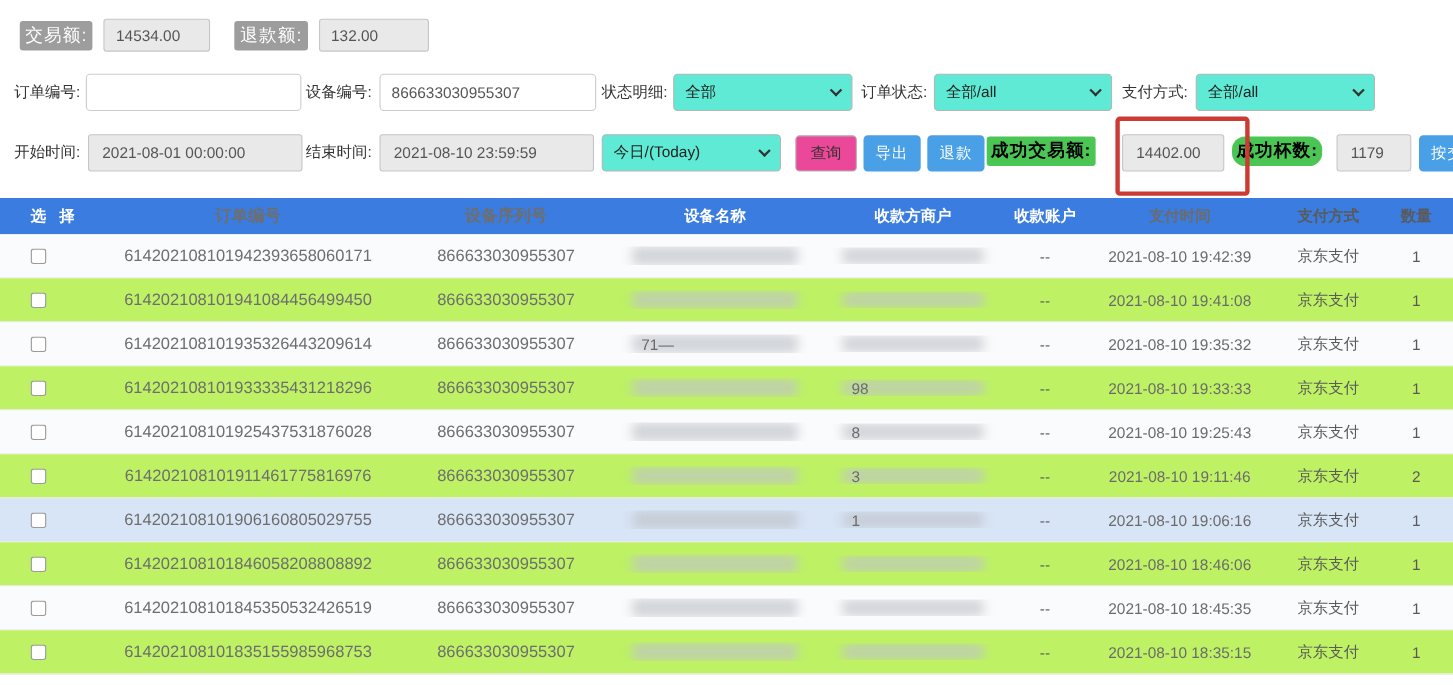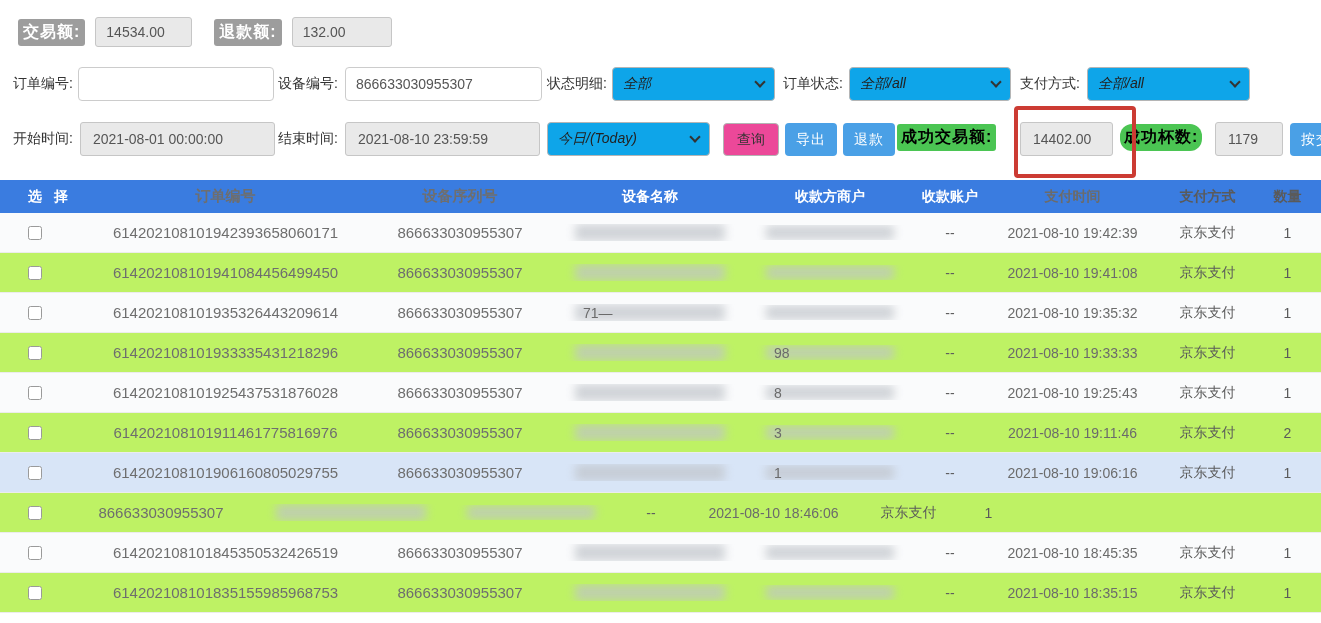--- a/index.html
+++ b/index.html
@@ -10,40 +10,40 @@
     --red:#cc3b33;
     --selected-row:#d8e5f7;
   }
   *{box-sizing:border-box;margin:0;padding:0;}
   html,body{width:1321px;height:623px;overflow:hidden;background:#fff;
     font-family:"Liberation Sans","DejaVu Sans",sans-serif;color:#333;}
   .page{position:relative;width:1321px;height:623px;background:#fff;}
 
   
   .row1{position:absolute;left:18px;top:16px;height:32px;display:flex;align-items:center;}
-  .chip{background:var(--chip-gray);color:#fff;font-size:16px;font-weight:bold;
+  .chip{background:var(--chip-gray);color:#fff;font-size:16px;font-weight:normal;
     padding:3px 5px;border-radius:3px;letter-spacing:1px;}
   .ginput{background:#e9e9e9;border:1px solid #c6c6c6;border-radius:3px;height:30px;
     font-size:14px;color:#555;padding:0 10px;display:flex;align-items:center;}
   .row1 .ginput{margin-left:10px;}
   .row1 .chip2{margin-left:22px;}
 
   
   .frow{position:absolute;width:1321px;height:36px;}
   .row2{top:66px;}
   .row3{top:121px;}
   .flabel{position:absolute;top:0;height:36px;display:flex;align-items:center;
     font-size:14px;color:#333;}
   .winput{position:absolute;top:1px;height:34px;background:#fff;border:1px solid #ccc;
     border-radius:4px;font-size:14px;color:#555;padding:0 10px;display:flex;align-items:center;}
   .ginp{position:absolute;top:1px;height:34px;background:#e9e9e9;border:1px solid #c6c6c6;
     border-radius:3px;font-size:14px;color:#555;padding:0 12px;display:flex;align-items:center;}
-  .select{position:absolute;top:1px;height:34px;background:#0ea5e9;border:1px solid #b5b5b5;
+  .select{position:absolute;top:1px;height:34px;background:#5eead4;border:1px solid #b5b5b5;
     border-radius:4px;font-size:14px;color:#222;padding:0 10px;display:flex;
-    align-items:center;justify-content:space-between;cursor:pointer;font-style:italic;}
+    align-items:center;justify-content:space-between;cursor:pointer;}
   .chev{width:8px;height:8px;border-right:2px solid #333;border-bottom:2px solid #333;
     transform:rotate(45deg);margin-top:-4px;margin-left:8px;flex:none;}
   .btn-plain{position:absolute;top:2px;height:33px;background:#ec4899;border:1px solid #b3b3b3;
     border-radius:4px;font-size:14px;color:#333;padding:0 13px;display:flex;align-items:center;cursor:pointer;}
   .btn-blue{position:absolute;top:2px;height:33px;background:var(--button-blue);border:none;
     border-radius:4px;font-size:14px;color:#fff;padding:0 11px;display:flex;align-items:center;
     cursor:pointer;letter-spacing:1px;}
   .gchip{position:absolute;top:3px;background:var(--green);color:#000000;font-size:16px;
     font-weight:bold;padding:3px 4px;border-radius:3px;letter-spacing:1px;}
 
@@ -305,20 +305,21 @@
           <div class="cell col-account">--</div>
           <div class="cell col-time">2021-08-10 19:06:16</div>
           <div class="cell col-method">京东支付</div>
           <div class="cell col-qty">1</div>
           <div class="cell col-extra"></div>
         </div>
         <div class="trow">
           <div class="cell col-select">
             <span class="cb"></span>
           </div>
+          <div class="cell col-order">614202108101846058208808892</div>
           <div class="cell col-serial">866633030955307</div>
           <div class="cell col-name">
             <span class="blurwrap">
               <span class="blob nm"></span>
             </span>
           </div>
           <div class="cell col-merchant">
             <span class="blurwrap">
               <span class="blob mc"></span>
             </span>

